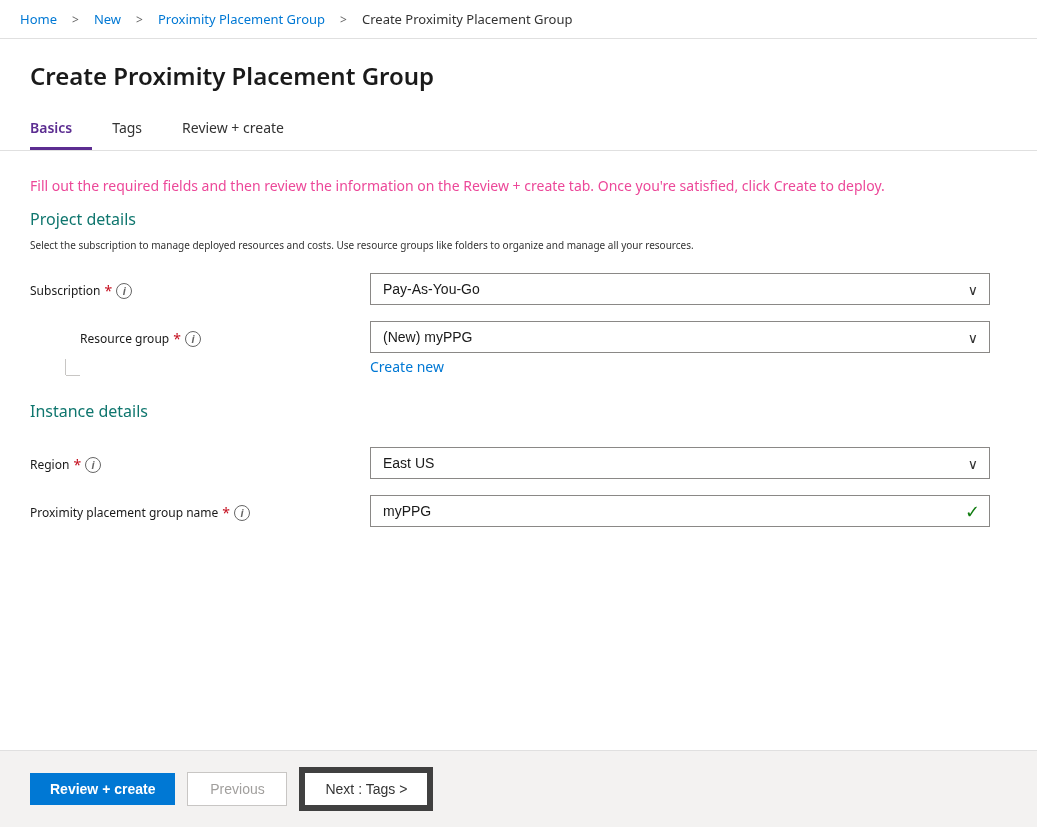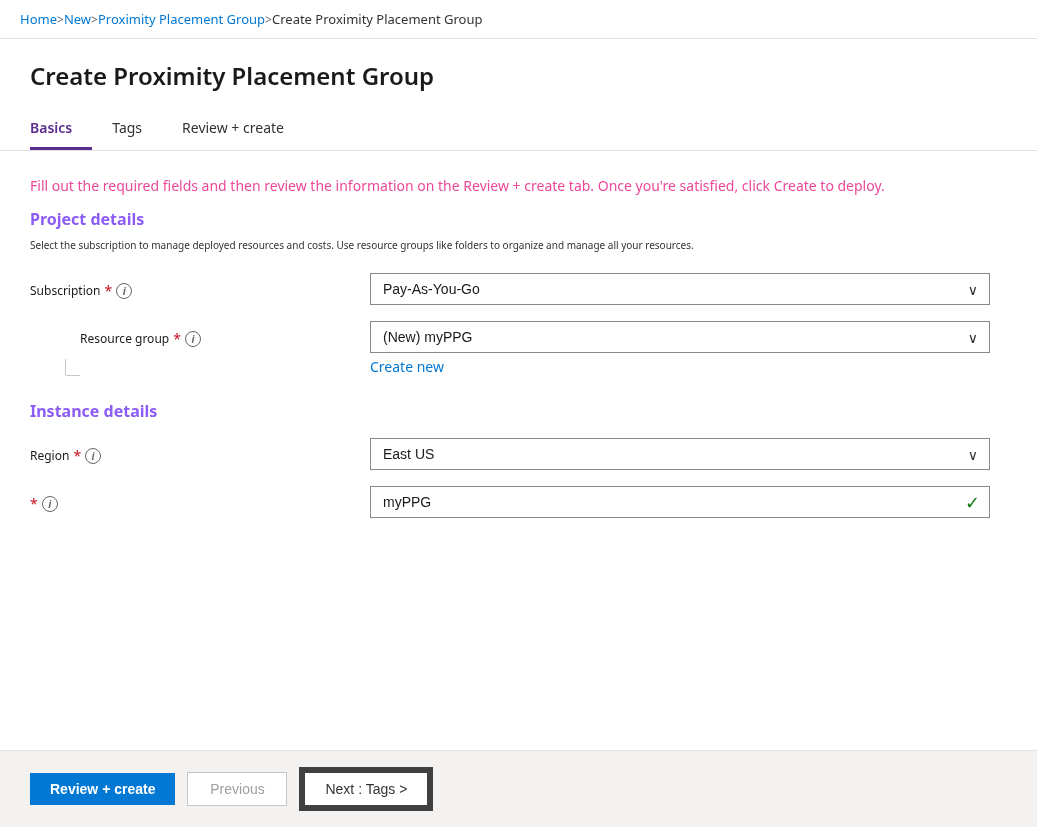--- a/index.html
+++ b/index.html
@@ -14,21 +14,21 @@
       flex-direction: column;
     }
 
     
     .breadcrumb-bar {
       background: #fff;
       padding: 10px 20px;
       border-bottom: 1px solid #e0e0e0;
       display: flex;
       align-items: center;
-      gap: 0;
+      gap: 15px;
       font-size: 13px;
     }
     .breadcrumb-bar a {
       color: #0078d4;
       text-decoration: none;
     }
     .breadcrumb-sep {
       color: #666;
       font-size: 12px;
     }
@@ -87,22 +87,22 @@
 
     .intro-text {
       font-size: 14px;
       color: #ec4899;
       margin-bottom: 12px;
       line-height: 1.5;
     }
 
     .section-title {
       font-size: 16px;
-      font-weight: 700;
-      color: #8b5cf6;
+      font-weight: 400;
+      color: #0f766e;
       margin-bottom: 8px;
     }
 
     .section-desc {
       font-size: 10px;
       color: #333;
       margin-bottom: 20px;
       line-height: 1.5;
     }
 
@@ -327,41 +327,42 @@
             </select>
           </div>
           <a href="#" class="create-new-link">Create new</a>
         </div>
       </div>
     </div>
 
     <div style="margin-top: 24px;">
       <div class="section-title">Instance details</div>
 
-      <div class="form-row" style="margin-top: 16px;">
+      <div class="form-row" style="margin-top: 25px;">
         <div class="form-label-col">
           <span class="form-label">Region</span>
           <span class="required-star">*</span>
           <span class="info-icon" title="Region info">i</span>
         </div>
         <div class="form-control-col">
           <div class="select-wrapper">
             <select>
               <option value="eastus" selected="">East US</option>
               <option value="eastus2">East US 2</option>
               <option value="westus">West US</option>
               <option value="westus2">West US 2</option>
               <option value="centralus">Central US</option>
             </select>
           </div>
         </div>
       </div>
 
       <div class="form-row">
         <div class="form-label-col">
+          <span class="form-label">Proximity placement group name</span>
           <span class="required-star">*</span>
           <span class="info-icon" title="PPG name info">i</span>
         </div>
         <div class="form-control-col">
           <div class="input-validated">
             <input type="text" value="myPPG" style="">
             <span class="valid-check">✓</span>
           </div>
         </div>
       </div>

